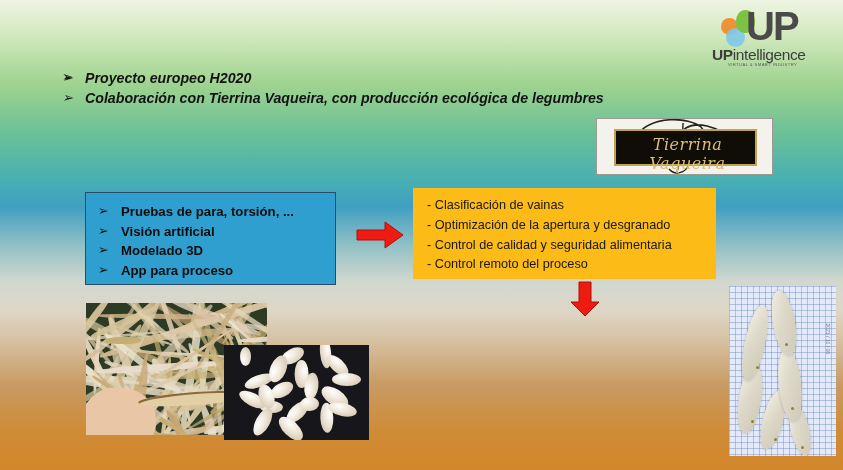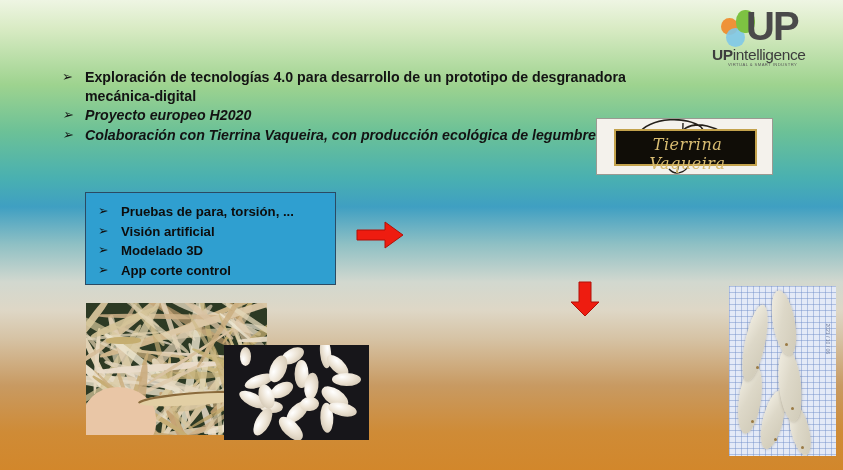--- a/index.html
+++ b/index.html
@@ -267,21 +267,20 @@
       <span class="dot d-green"></span>
       <span class="uptext">UP</span>
     </div>
     <div class="word"><b>UP</b><span>intelligence</span></div>
     <div class="tag">VIRTUAL &amp; SMART INDUSTRY</div>
   </div>
 
   <div id="bullets">
     <div class="li">
       <span class="arw">➢</span>
-      <span>Exploración de tecnologías 4.0 para desarrollo de un prototipo de desgranadora mecánica-digital</span>
     </div>
     <div class="li it">
       <span class="arw">➢</span>
       <span>Proyecto europeo H2020</span>
     </div>
     <div class="li it">
       <span class="arw">➢</span>
       <span>Colaboración con Tierrina Vaqueira, con producción ecológica de legumbres</span>
     </div>
   </div>
@@ -305,28 +304,34 @@
     <div class="li">
       <span class="arw">➢</span>
       <span>Visión artificial</span>
     </div>
     <div class="li">
       <span class="arw">➢</span>
       <span>Modelado 3D</span>
     </div>
     <div class="li">
       <span class="arw">➢</span>
-      <span>App corte control</span>
+      <span>App para proceso</span>
     </div>
   </div>
 
   <svg id="arrowRight" viewBox="0 0 50 30">
     <path d="M2 10 L30 10 L30 2 L48 15 L30 28 L30 20 L2 20 Z" fill="#ee1c10" stroke="#b01108" stroke-width="1"></path>
   </svg>
 
+  <div id="yellowbox">
+    <div class="li">- Clasificación de vainas</div>
+    <div class="li">- Optimización de la apertura y desgranado</div>
+    <div class="li">- Control de calidad y seguridad alimentaria</div>
+    <div class="li">- Control remoto del proceso</div>
+  </div>
 
   <svg id="arrowDown" viewBox="0 0 34 36">
     <path d="M11 1 L23 1 L23 21 L31 21 L17 35 L3 21 L11 21 Z" fill="#ee1c10" stroke="#b01108" stroke-width="1"></path>
   </svg>
 
 
   <div id="photoPods">
       <div class="straw" style="width: 102.11px; height: 4.95638px; left: 23.2094px; top: -2.35134px; transform: rotate(46.3512deg); background: rgb(213, 188, 153); opacity: 0.753271;"></div>
       <div class="straw" style="width: 60.9535px; height: 3.23154px; left: 27.2676px; top: 31.1856px; transform: rotate(17.8703deg); background: rgb(231, 218, 197); opacity: 0.776641;"></div>
       <div class="straw" style="width: 102.081px; height: 7.35671px; left: 50.0406px; top: 27.8804px; transform: rotate(-5.56945deg); background: rgb(217, 204, 163); opacity: 0.719964;"></div>

